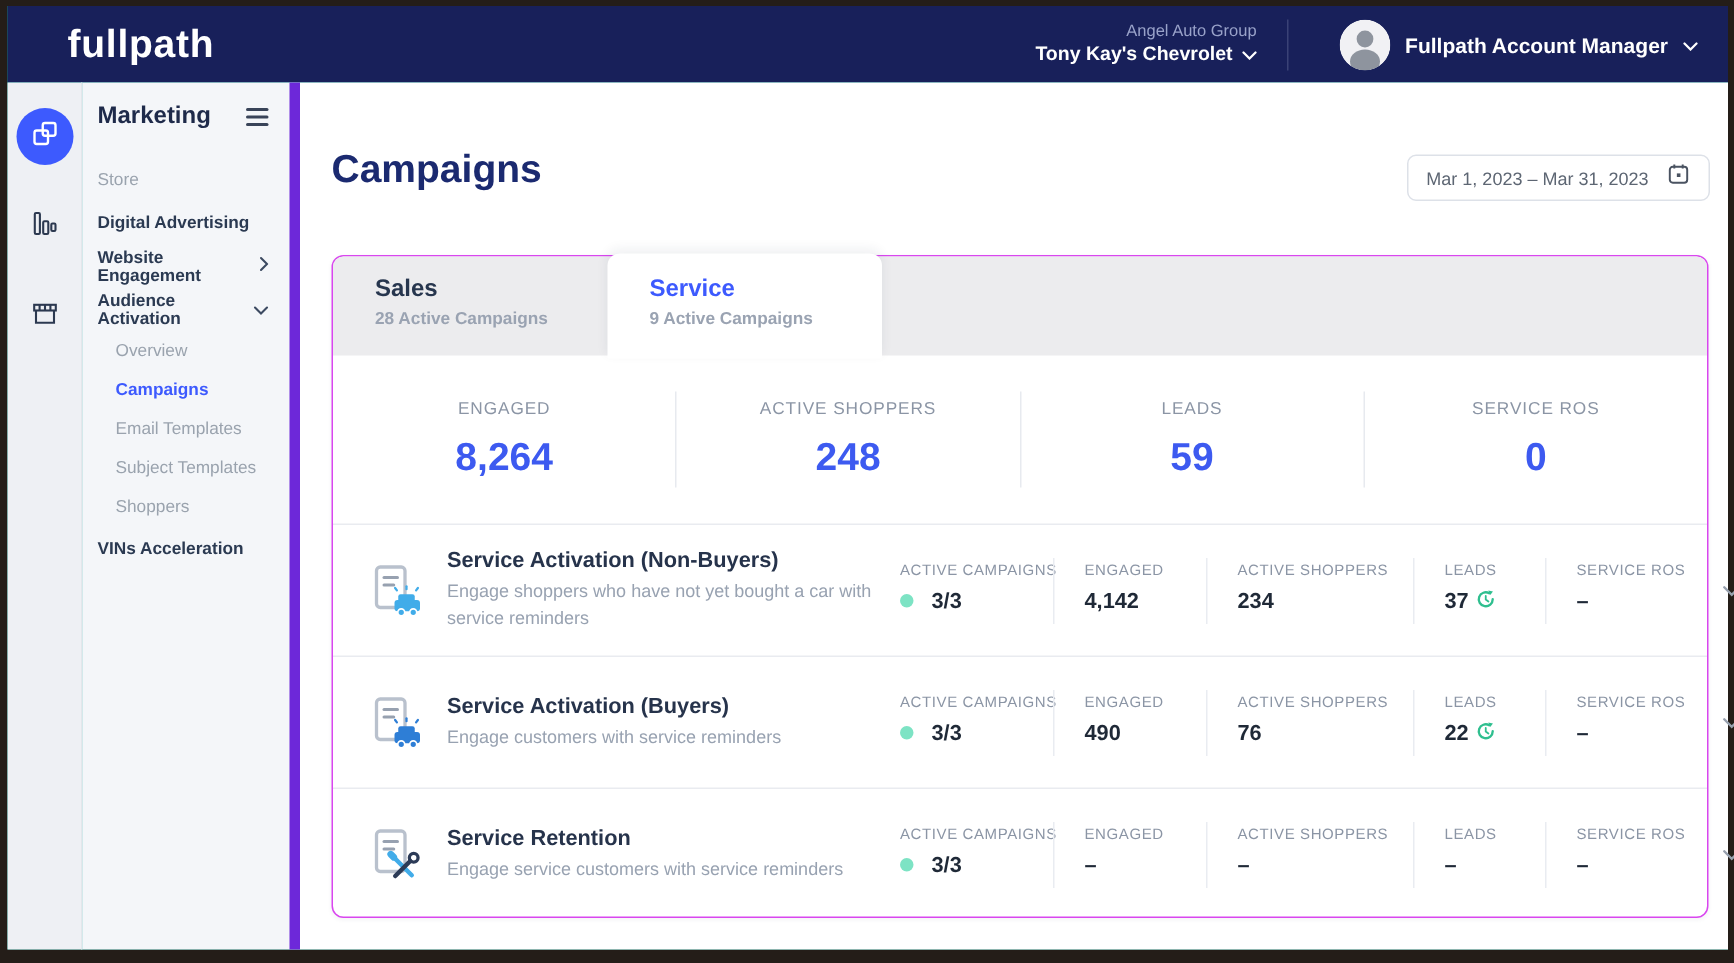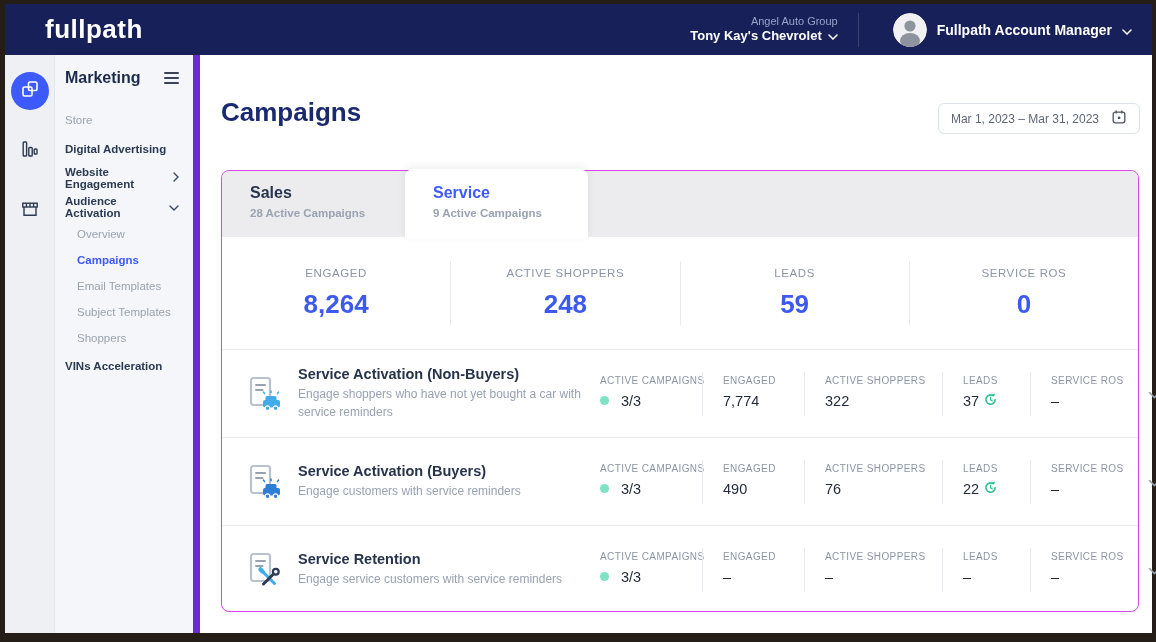--- a/index.html
+++ b/index.html
@@ -57,21 +57,21 @@
   .sum-div { width:1px; height:64px; background:#e7eaef; flex:none; }
 
   .row { height:88px; border-top:1px solid #e9ebf0; display:flex; align-items:center; padding:0 16px 0 22px; }
   .row-left { width:356px; display:flex; align-items:center; gap:14px; flex:none; }
   .row-icon { width:40px; height:40px; flex:none; }
   .row-title { font-size:14.5px; font-weight:700; color:#26334b; margin-bottom:4px; }
   .row-desc { font-size:12px; color:#98a2b1; line-height:1.45; max-width:288px; }
   .rstat { flex:none; height:44px; padding-top:3px; }
   .rstat.b { border-left:1px solid #e9ecf1; padding-left:20px; }
   .rs-label { font-size:10px; color:#8b95a5; letter-spacing:.4px; margin-bottom:7px; white-space:nowrap; }
-  .rs-value { font-size:14.5px; font-weight:400; color:#1f2937; display:flex; align-items:center; gap:5px; }
+  .rs-value { font-size:14.5px; font-weight:700; color:#1f2937; display:flex; align-items:center; gap:5px; }
   .dot { width:9px; height:9px; border-radius:50%; background:#7DE3C4; display:inline-block; margin-right:7px; }
   .w-ac { width:102px; } .w-en { width:102px; } .w-as { width:138px; } .w-ld { width:88px; } .w-sr { width:112px; }
   .row-chev { margin-left:auto; cursor:pointer; padding:6px; }
 </style>
 </head>
 <body>
 
 <div class="screen">
 
   <div class="topbar">
@@ -274,25 +274,25 @@
           </div>
           <div class="rstat w-ac">
             <div class="rs-label">ACTIVE CAMPAIGNS</div>
             <div class="rs-value">
                 <span class="dot"></span>
                 <span>3/3</span>
               </div>
           </div>
           <div class="rstat b w-en">
             <div class="rs-label">ENGAGED</div>
-            <div class="rs-value">7,774</div>
+            <div class="rs-value">4,142</div>
           </div>
           <div class="rstat b w-as">
             <div class="rs-label">ACTIVE SHOPPERS</div>
-            <div class="rs-value">322</div>
+            <div class="rs-value">234</div>
           </div>
           <div class="rstat b w-ld">
             <div class="rs-label">LEADS</div>
             <div class="rs-value">
                 <span>37</span>
               <span>
                 <svg width="13" height="13" viewBox="0 0 14 14">
                     <path d="M12 7 A5 5 0 1 1 9.5 2.7" fill="none" stroke="#2FBF8F" stroke-width="1.7" stroke-linecap="round"></path>
                     <path d="M8.8 0.8 l3.4 0.6 -2 2.6 z" fill="#2FBF8F"></path>
                     <path d="M7 4.6 V7.2 l1.9 1.4" fill="none" stroke="#2FBF8F" stroke-width="1.3" stroke-linecap="round"></path>

